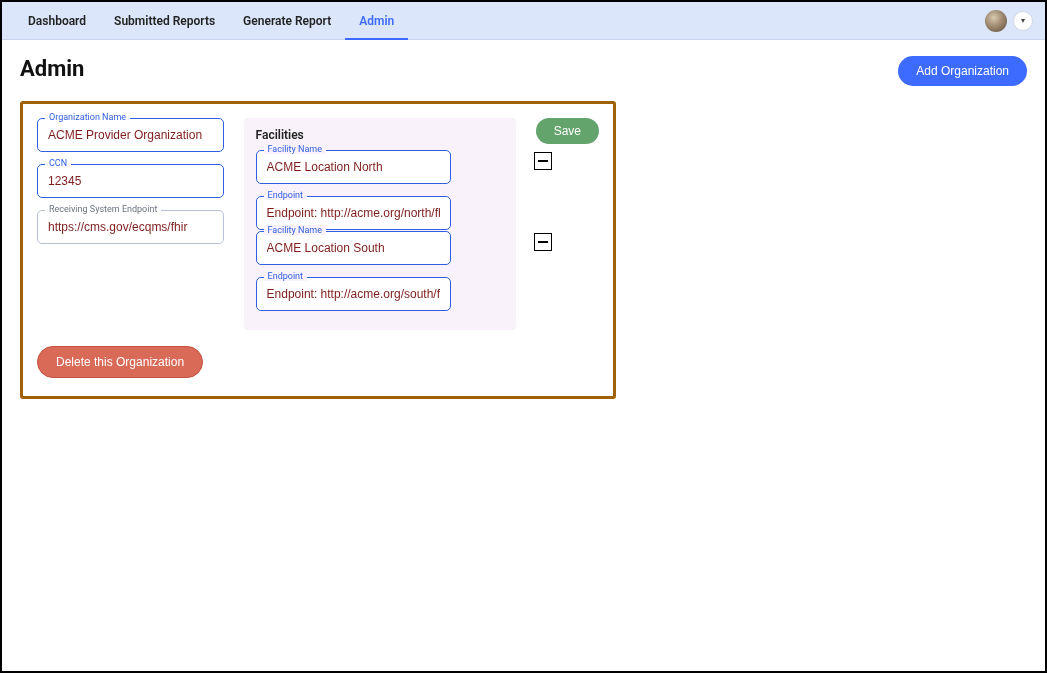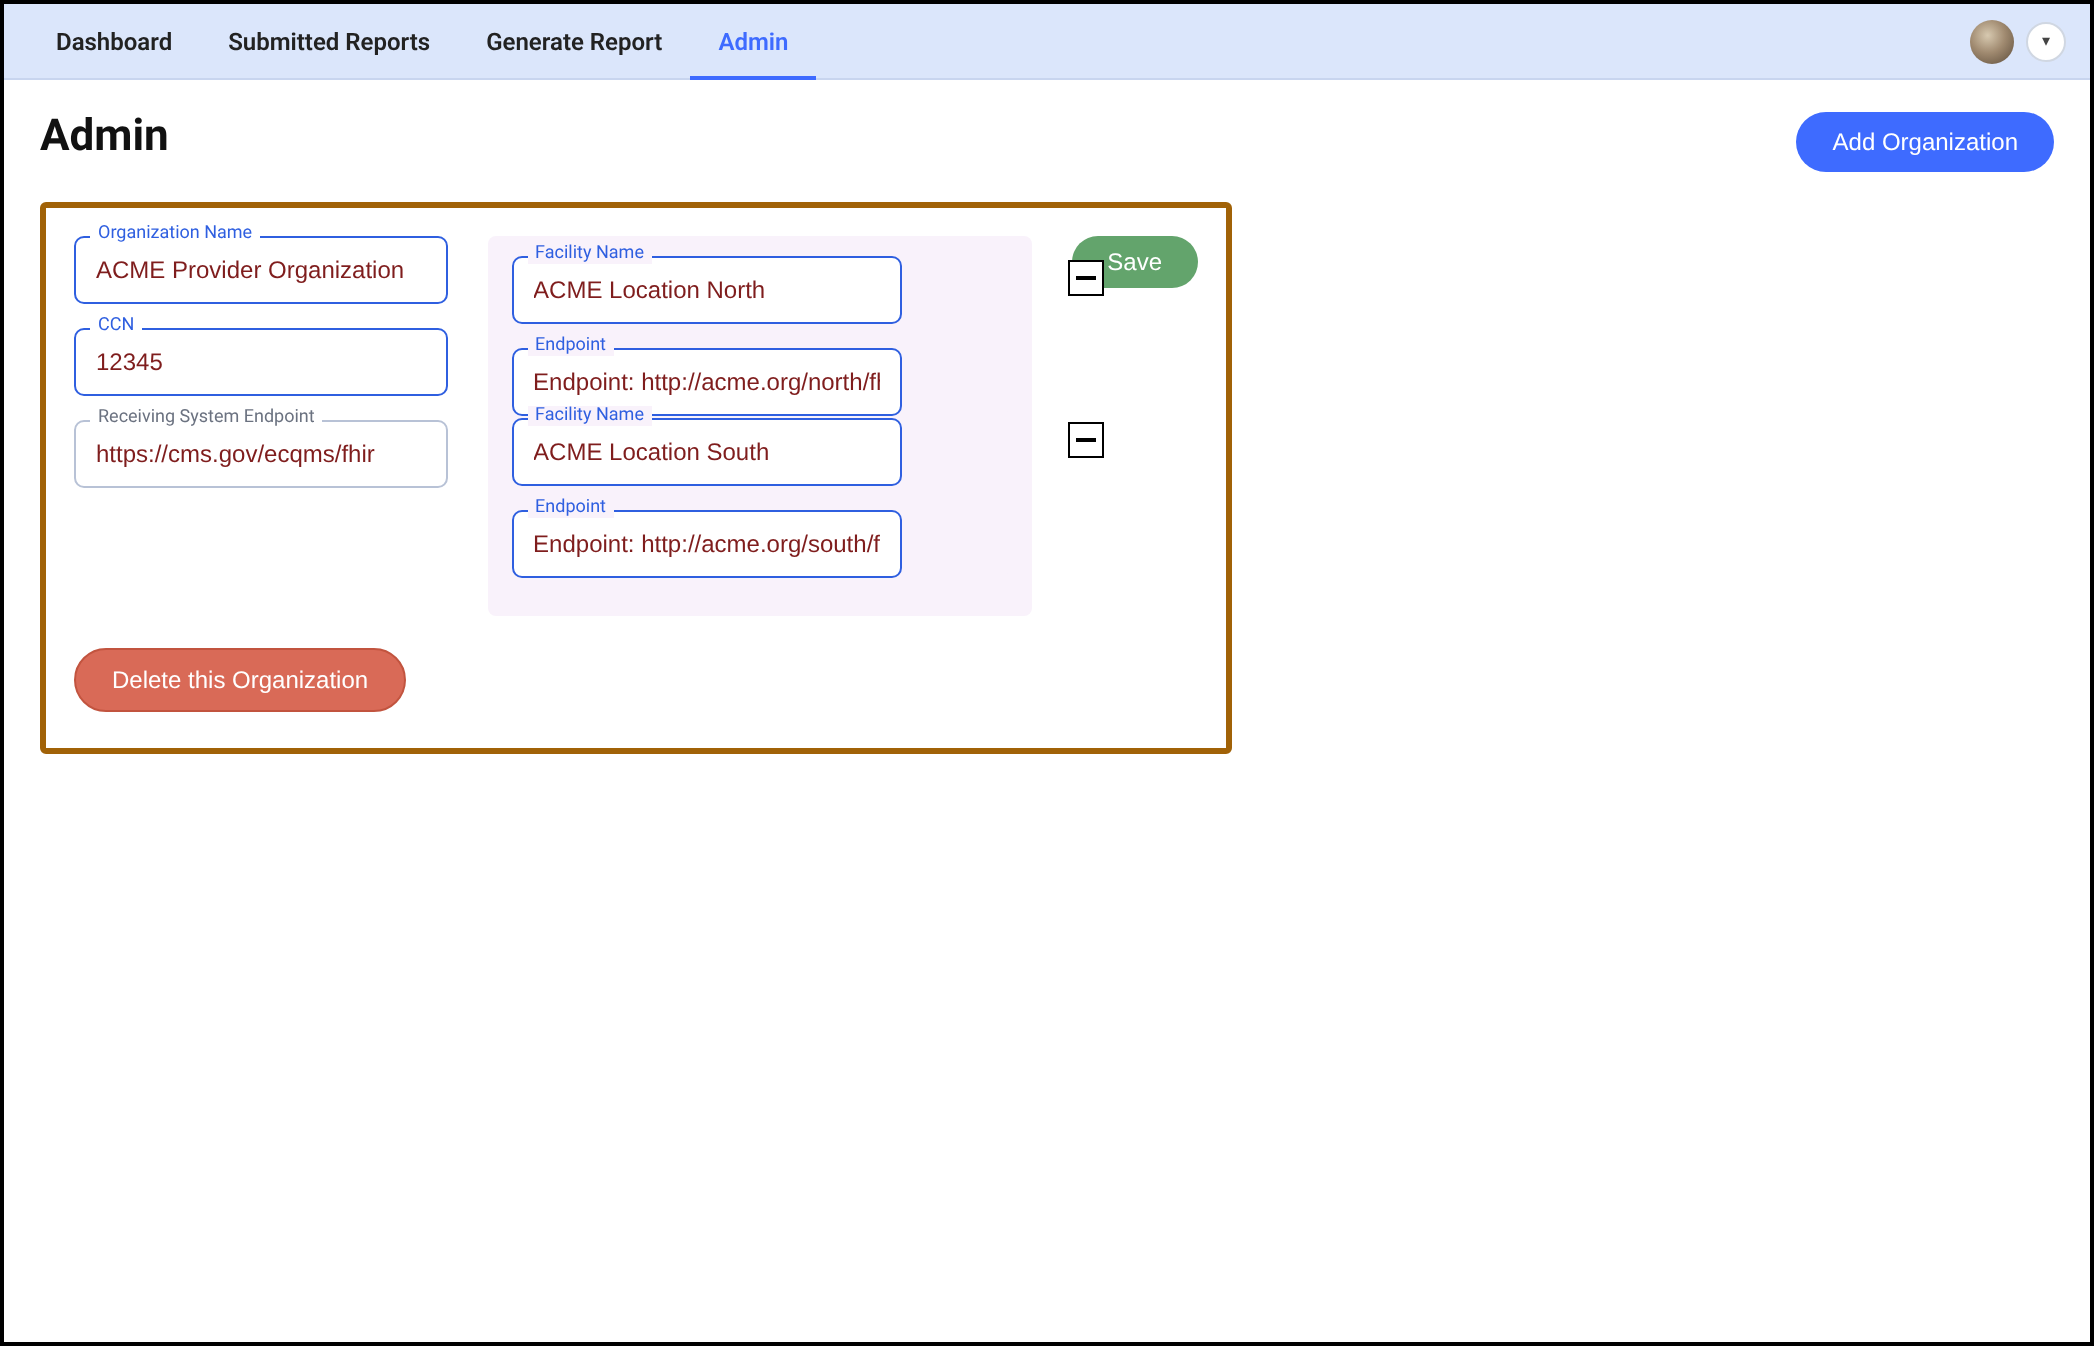--- a/index.html
+++ b/index.html
@@ -229,20 +229,21 @@
           <label>CCN</label>
           <input type="text" value="12345" style="">
         </div>
         <div class="field">
           <label class="plain">Receiving System Endpoint</label>
           <input class="plain" type="text" value="https://cms.gov/ecqms/fhir" style="">
         </div>
       </div>
 
       <div class="col-fac">
+        <div class="facilities-title">Facilities</div>
 
         <div class="facility-block">
           <div class="facility-remove">
               <span></span>
             </div>
           <div class="field" style="width:195px;">
             <label>Facility Name</label>
             <input type="text" value="ACME Location North" style="">
           </div>
           <div class="field" style="width:195px; margin-bottom:0;">

